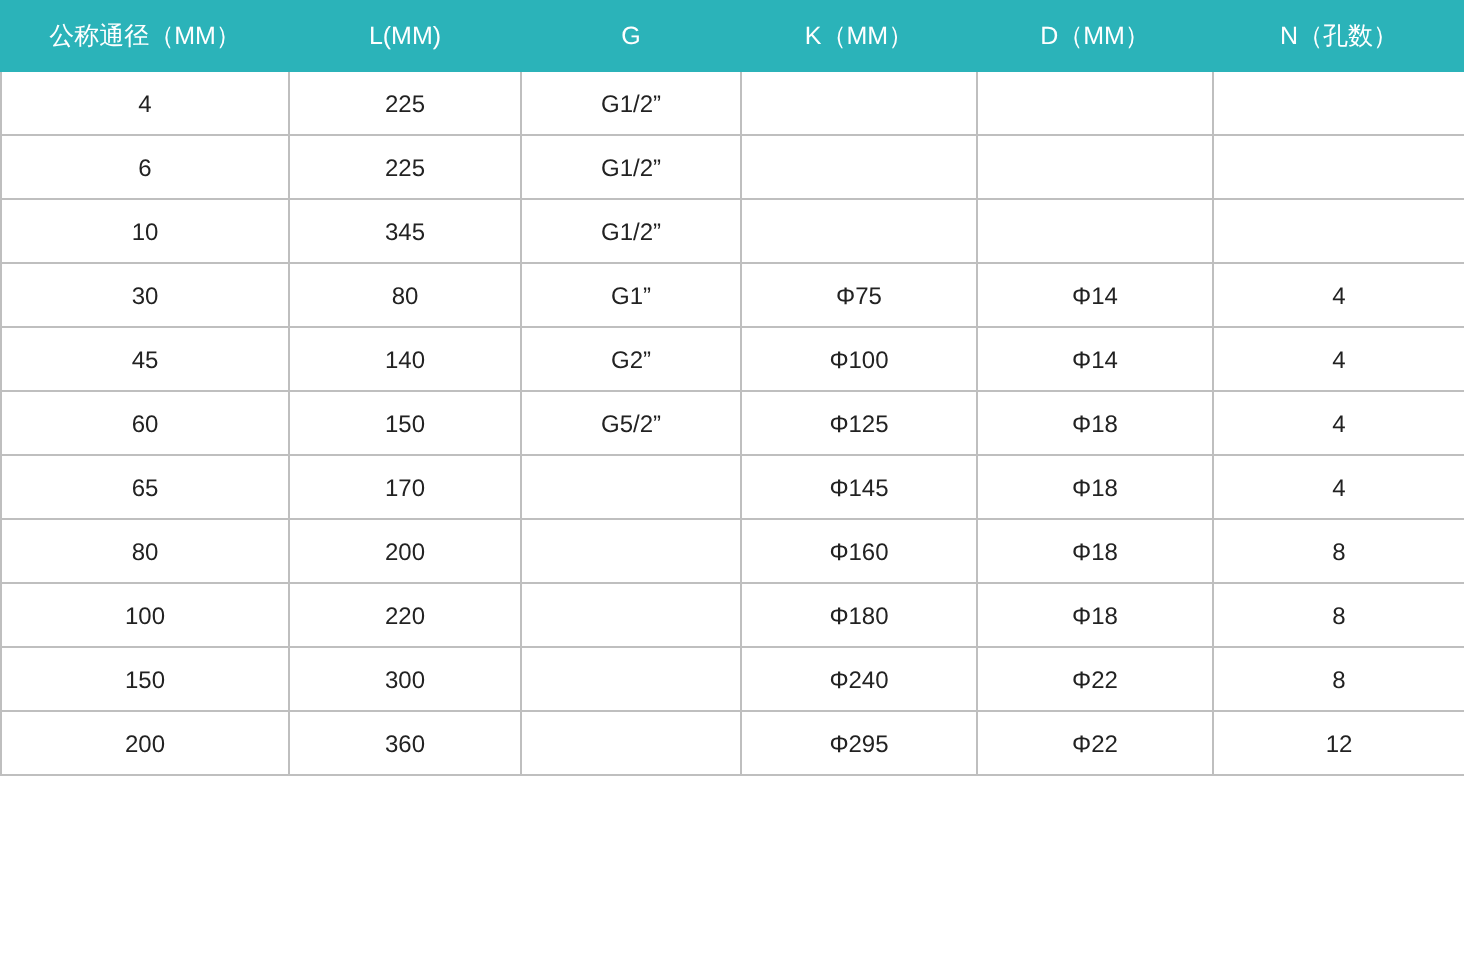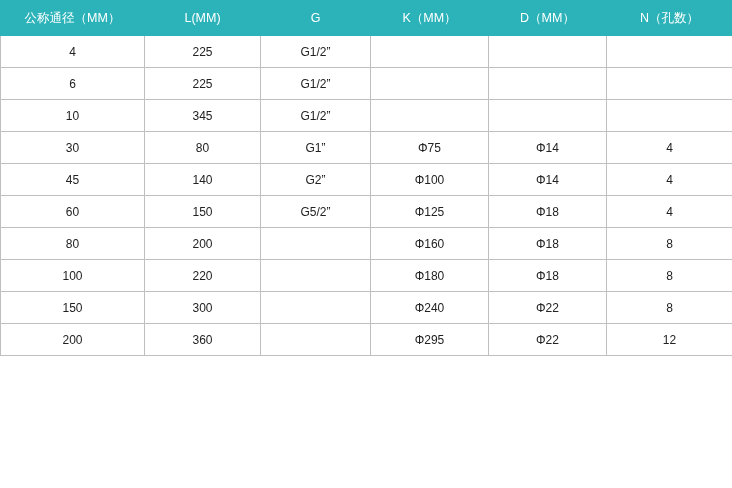--- a/index.html
+++ b/index.html
@@ -111,20 +111,28 @@
     </tr>
     <tr>
       <td>60</td>
       <td>150</td>
       <td>G5/2”</td>
       <td>Φ125</td>
       <td>Φ18</td>
       <td>4</td>
     </tr>
     <tr>
+      <td>65</td>
+      <td>170</td>
+      <td></td>
+      <td>Φ145</td>
+      <td>Φ18</td>
+      <td>4</td>
+    </tr>
+    <tr>
       <td>80</td>
       <td>200</td>
       <td></td>
       <td>Φ160</td>
       <td>Φ18</td>
       <td>8</td>
     </tr>
     <tr>
       <td>100</td>
       <td>220</td>

